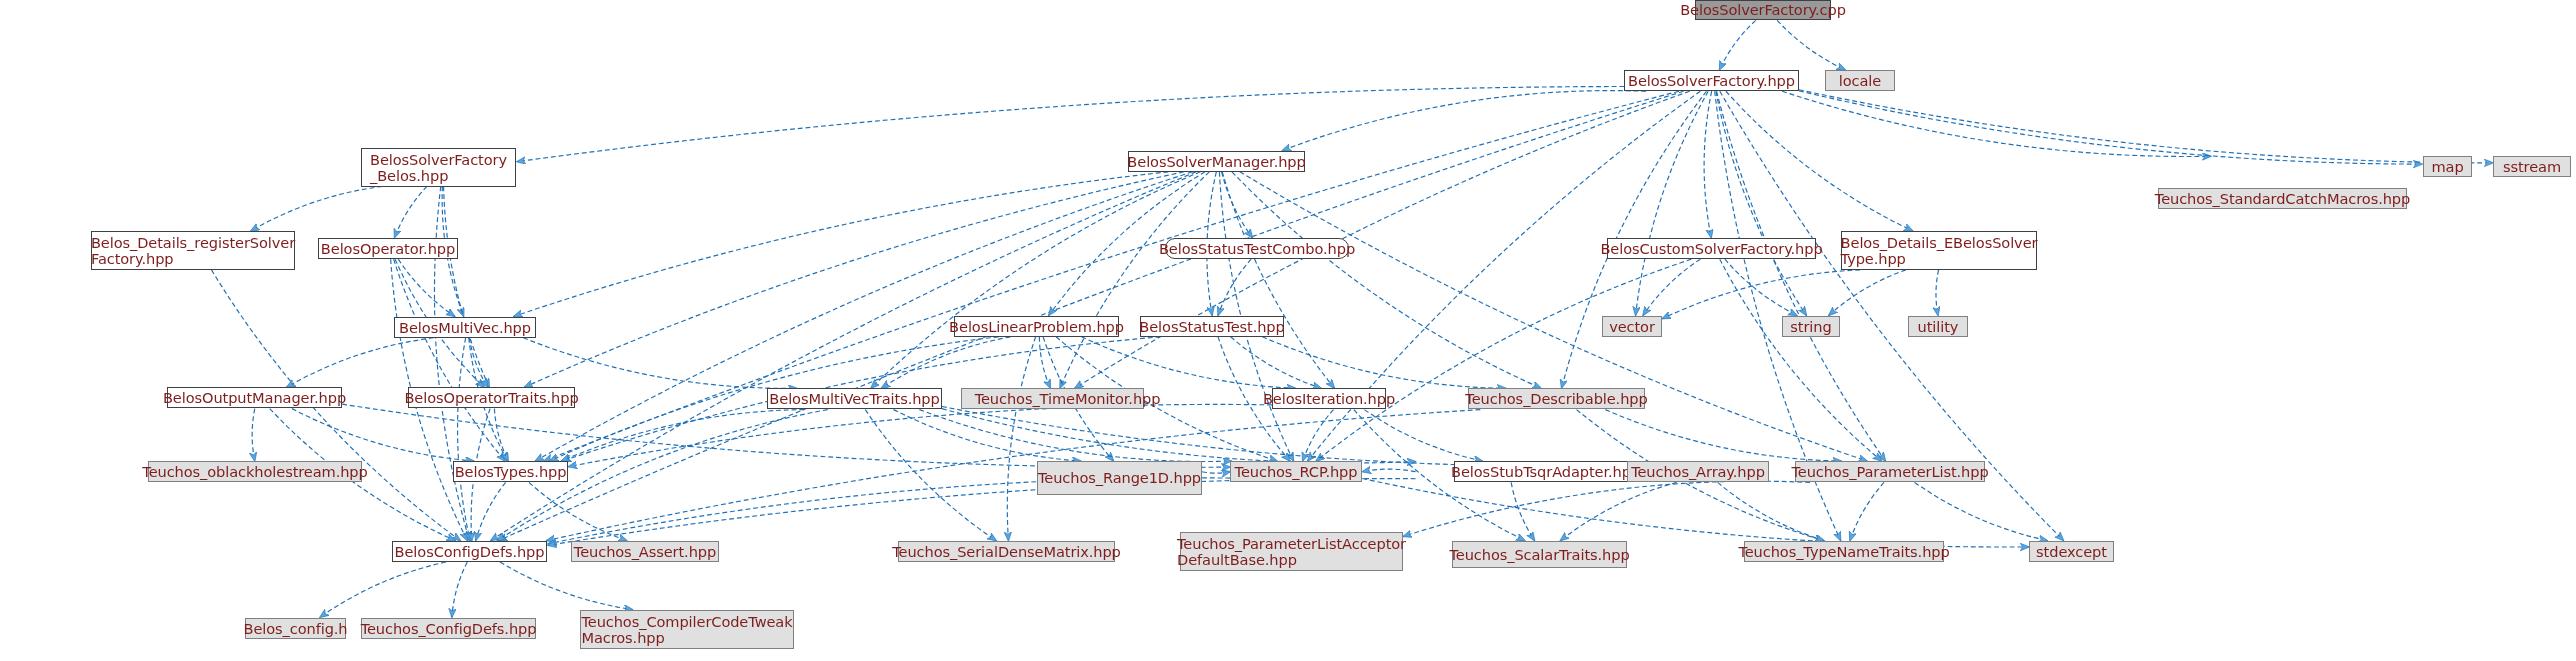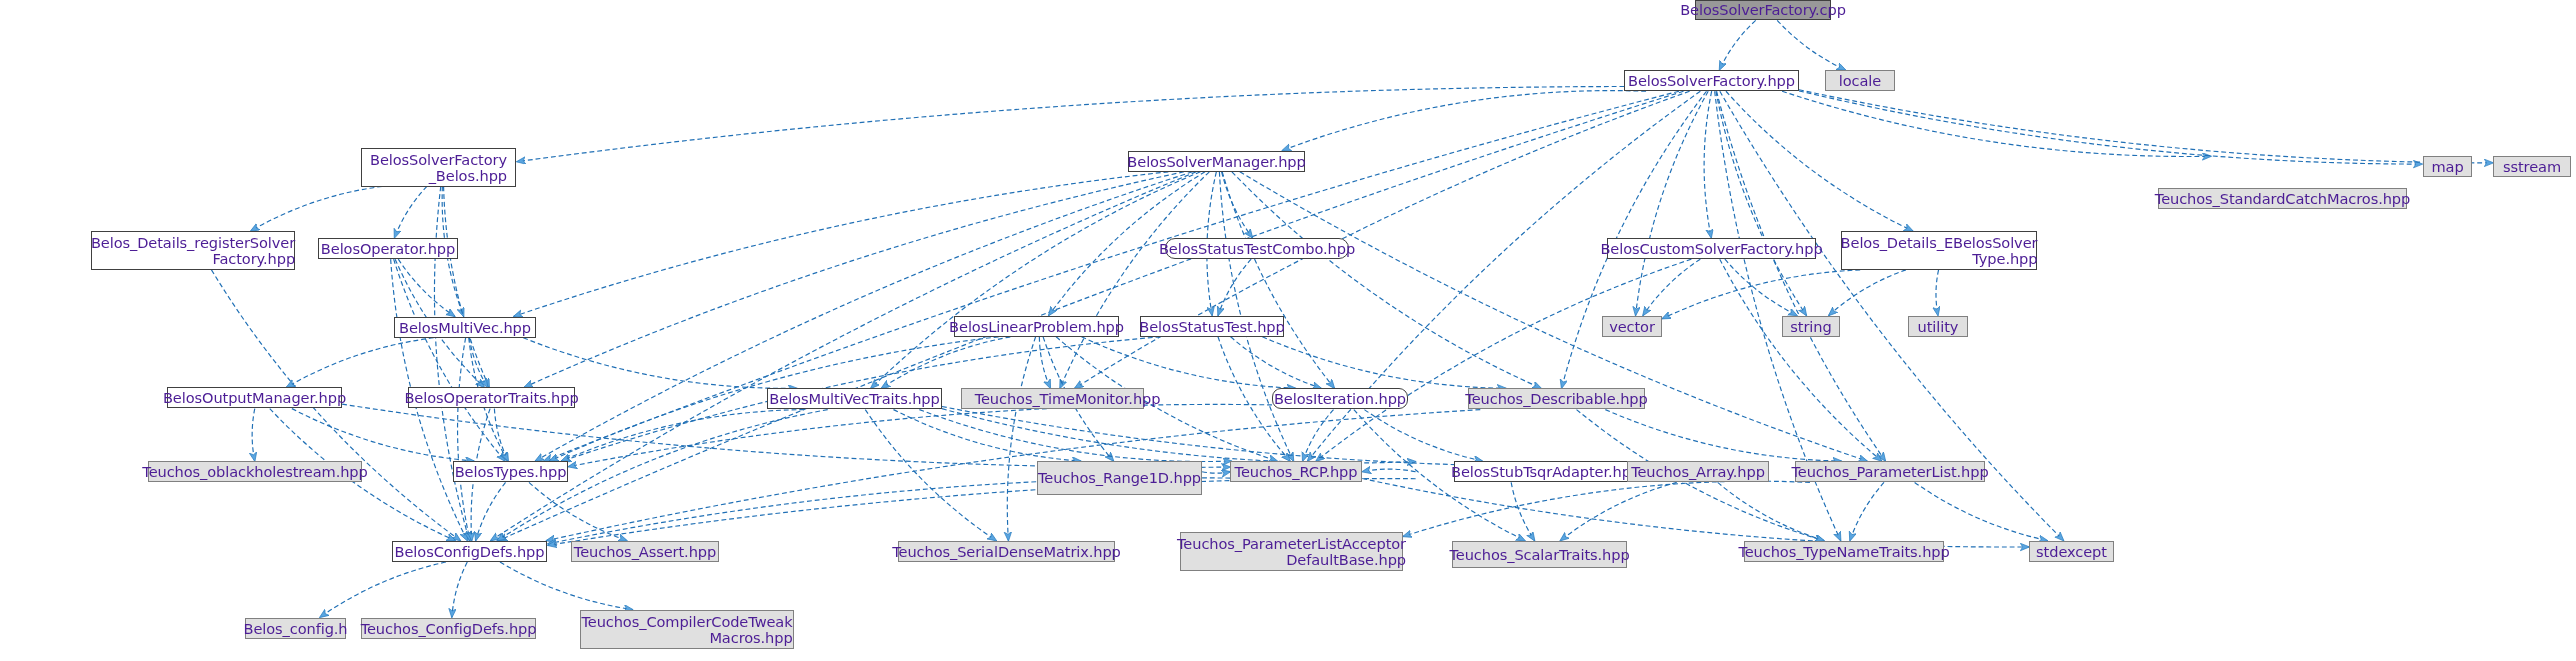--- a/index.html
+++ b/index.html
@@ -1,20 +1,20 @@
 <!DOCTYPE html>
 <html><head>
 <meta charset="utf-8">
 <style>
   html,body{margin:0;padding:0;background:#ffffff;}
   body{font-family:"DejaVu Sans","Liberation Sans",sans-serif;}
   #graph{position:relative;width:2576px;height:661px;overflow:hidden;background:#ffffff;}
   #edges{position:absolute;left:0;top:0;width:2576px;height:661px;}
   .node{position:absolute;box-sizing:border-box;display:flex;align-items:center;justify-content:center;
-        text-align:right;line-height:1.08;border:1px solid #404040;font-size:14.6px;color:#4c1d95;
+        text-align:left;line-height:1.08;border:1px solid #404040;font-size:14.6px;color:#7f1d1d;
         white-space:pre-line;letter-spacing:-0.1px;}
   .node.hdr{background:#999999;border:1px solid #404040;}
   .node.plain{background:#ffffff;border:1px solid #404040;}
   .node.ext{background:#e0e0e0;border:1px solid #808080;}
 </style>
 </head>
 <body>
 
 <div id="graph">
   <svg id="edges" xmlns="http://www.w3.org/2000/svg" viewBox="0 0 2653 681" width="2576" height="661">
@@ -156,21 +156,21 @@
       <div class="node plain" style="left: 1607px; top: 238px; width: 209px; height: 21.4px;">BelosCustomSolverFactory.hpp</div>
       <div class="node plain" style="left: 1841px; top: 231px; width: 196px; height: 39px;">Belos_Details_EBelosSolver
 Type.hpp</div>
       <div class="node plain" style="left: 954px; top: 316px; width: 165px; height: 21.4px;">BelosLinearProblem.hpp</div>
       <div class="node plain" style="left: 1140px; top: 316px; width: 144px; height: 21.4px;">BelosStatusTest.hpp</div>
       <div class="node ext" style="left: 1602px; top: 316px; width: 60px; height: 21.4px;">vector</div>
       <div class="node ext" style="left: 1782px; top: 316px; width: 58px; height: 21.4px;">string</div>
       <div class="node ext" style="left: 1908px; top: 316px; width: 60px; height: 21.4px;">utility</div>
       <div class="node plain" style="left: 767px; top: 388px; width: 175px; height: 21.4px;">BelosMultiVecTraits.hpp</div>
       <div class="node ext" style="left: 961px; top: 388px; width: 183px; height: 21.4px; padding-left: 30px;">Teuchos_TimeMonitor.hpp</div>
-      <div class="node plain" style="left: 1272px; top: 388px; width: 136px; height: 21.4px; border-radius: 9px;">BelosIteration.hpp</div>
+      <div class="node plain" style="left: 1272px; top: 388px; width: 114px; height: 21.4px;">BelosIteration.hpp</div>
       <div class="node ext" style="left: 1468px; top: 388px; width: 177px; height: 21.4px;">Teuchos_Describable.hpp</div>
       <div class="node ext" style="left: 1037px; top: 461px; width: 165px; height: 34px;">Teuchos_Range1D.hpp</div>
       <div class="node ext" style="left: 1230px; top: 461px; width: 132px; height: 21.4px;">Teuchos_RCP.hpp</div>
       <div class="node plain" style="left: 1416px; top: 461px; width: 183px; height: 21.4px; margin-left: 38px;">BelosStubTsqrAdapter.hpp</div>
       <div class="node ext" style="left: 1627px; top: 461px; width: 142px; height: 21.4px;">Teuchos_Array.hpp</div>
       <div class="node ext" style="left: 1795px; top: 461px; width: 190px; height: 21.4px;">Teuchos_ParameterList.hpp</div>
       <div class="node ext" style="left: 898px; top: 541px; width: 217px; height: 21.4px;">Teuchos_SerialDenseMatrix.hpp</div>
       <div class="node ext" style="left: 1180px; top: 532px; width: 223px; height: 39px;">Teuchos_ParameterListAcceptor
 DefaultBase.hpp</div>
       <div class="node ext" style="left: 1452px; top: 541px; width: 175px; height: 27px;">Teuchos_ScalarTraits.hpp</div>

